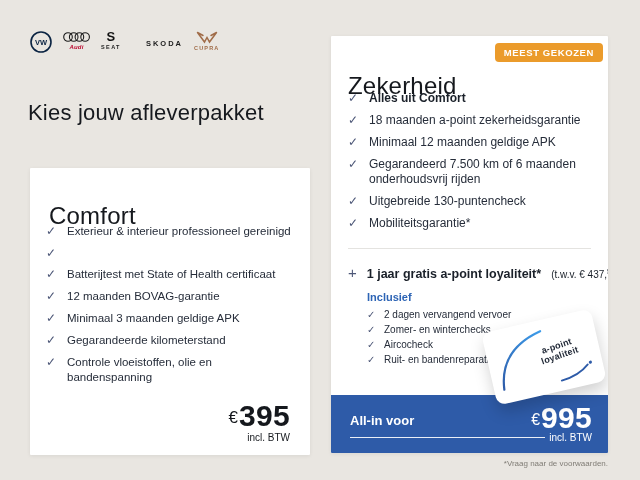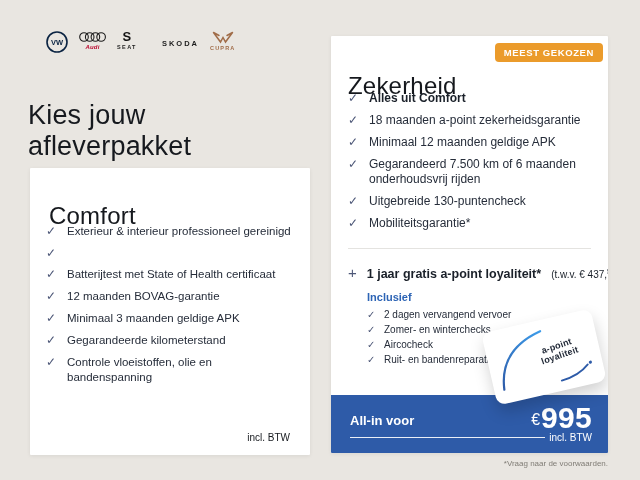--- a/index.html
+++ b/index.html
@@ -3,31 +3,31 @@
 <meta charset="utf-8">
 <style>
   html,body{margin:0;padding:0;}
   body{
     width:640px;height:480px;position:relative;overflow:hidden;
     background:#E9E6E1;
     font-family:"Liberation Sans", sans-serif;
     -webkit-font-smoothing:antialiased;
   }
   
-  .brand-row{position:absolute;left:30px;top:31px;display:flex;align-items:flex-start;gap:11px;margin-left:16px;}
+  .brand-row{position:absolute;left:30px;top:31px;display:flex;align-items:flex-start;gap:11px;}
   .brand{display:flex;flex-direction:column;align-items:center;gap:1px;}
   .brand-sub{font-size:5.5px;font-weight:700;letter-spacing:1.4px;color:#1C1C1C;}
   .audi-sub{color:#BB0A30;letter-spacing:.2px;font-style:italic;font-size:6px;}
   .cupra-sub{color:#A06C48;letter-spacing:1.2px;}
   .skoda-word{font-size:7.5px;font-weight:700;letter-spacing:2px;color:#1C1C1C;margin-top:8px;padding-left:14px;}
   .seat-s{font-size:13px;font-weight:900;color:#121212;line-height:12px;}
   
   .heading{
     position:absolute;left:28px;top:82px;width:250px;
-    font-size:27px;line-height:31px;font-weight:500;color:#16191E;letter-spacing:.2px;
+    font-size:22px;line-height:31px;font-weight:500;color:#16191E;letter-spacing:.2px;
   }
   
   .card{position:absolute;background:#FFFFFF;border-radius:1px;box-shadow:0 1px 4px rgba(0,0,0,.07);}
   .card-comfort{left:30px;top:168px;width:280px;height:287px;}
   .card-zeker{left:331px;top:36px;width:277px;height:417px;overflow:hidden;}
   .card-title{font-size:24px;font-weight:400;color:#15181D;letter-spacing:.2px;}
   .card-comfort .card-title{position:absolute;left:19px;top:14px;}
   .card-zeker .card-title{position:absolute;left:17px;top:16px;}
   
   ul.checklist{list-style:none;margin:0;padding:0;position:absolute;}
@@ -142,20 +142,21 @@
     <li>
         <span class="chk">✓</span>
         <span class="li-text">Gegarandeerde kilometerstand</span>
       </li>
     <li>
         <span class="chk">✓</span>
         <span class="li-text">Controle vloeistoffen, olie en bandenspanning</span>
       </li>
   </ul>
   <div class="price-block">
+    <div><span class="cur">€</span><span class="amt">395</span></div>
     <div class="price-note">incl. BTW</div>
   </div>
 </section>
 
 <section class="card card-zeker">
   <span class="badge">MEEST GEKOZEN</span>
   <h2 class="card-title">Zekerheid</h2>
   <ul class="checklist">
     <li>
         <span class="chk">✓</span>

